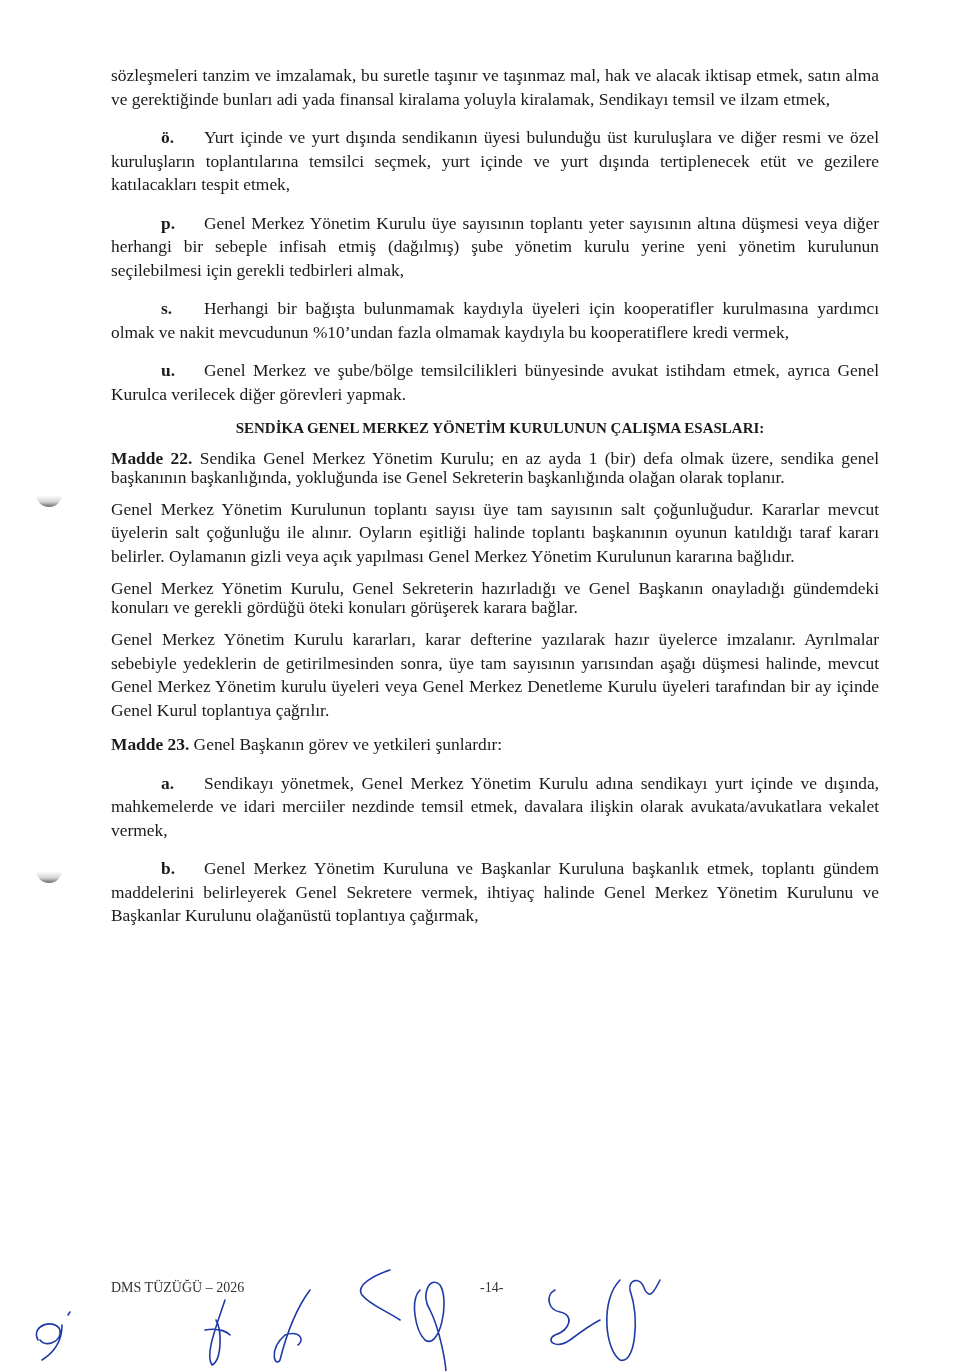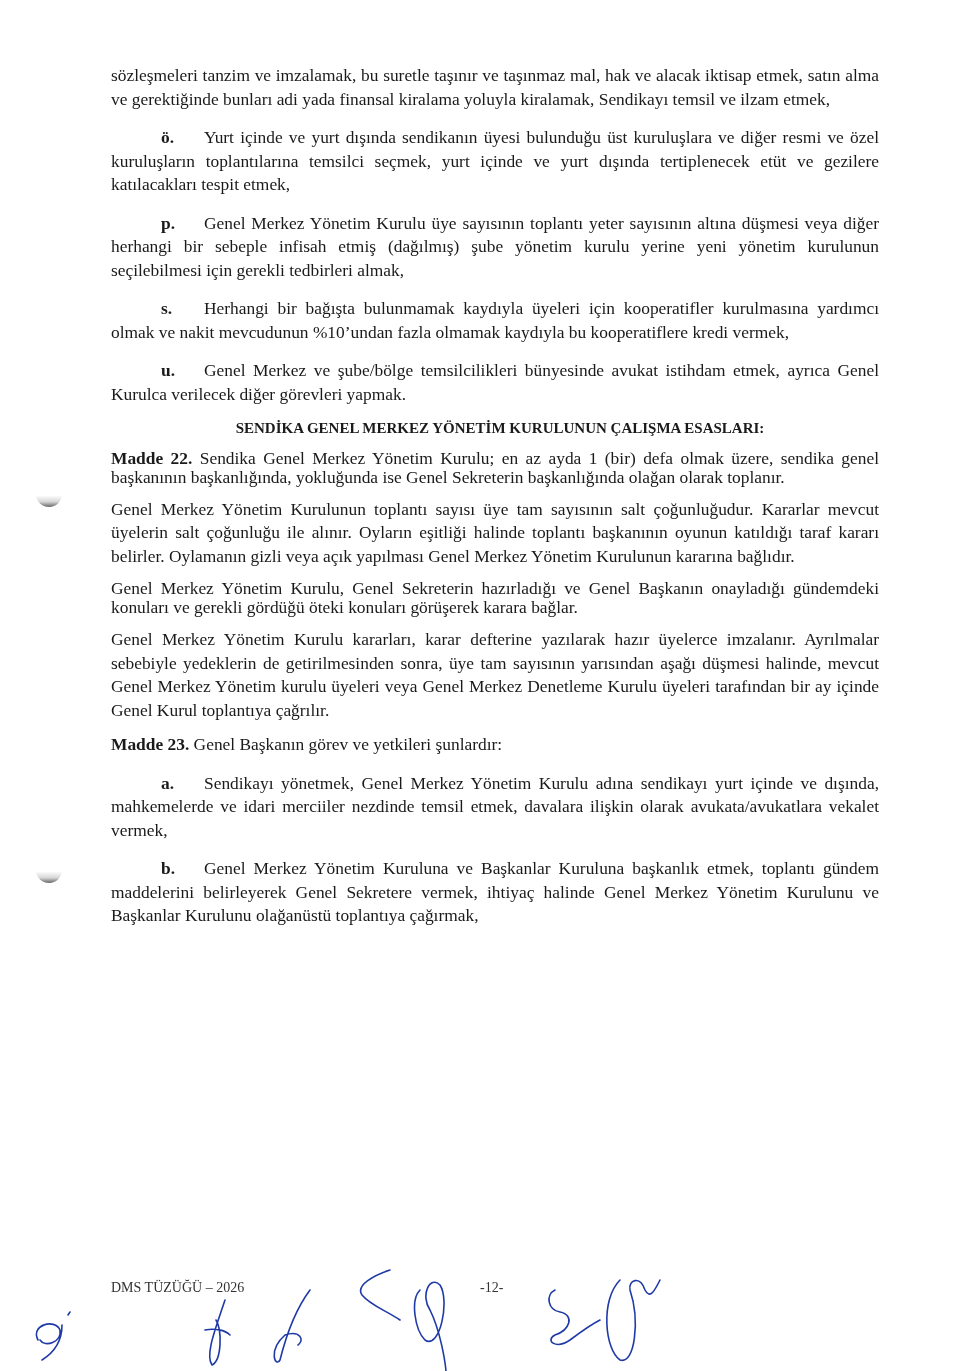--- a/index.html
+++ b/index.html
@@ -75,21 +75,21 @@
 
     <div class="item">
       <p class="first"><span class="lbl">a.</span><span>Sendikayı yönetmek, Genel Merkez Yönetim Kurulu adına sendikayı yurt içinde ve dışında, mahkemelerde ve idari merciiler nezdinde temsil etmek, davalara ilişkin olarak avukata/avukatlara vekalet vermek,</span></p>
     </div>
     <div class="item">
       <p class="first"><span class="lbl">b.</span><span>Genel Merkez Yönetim Kuruluna ve Başkanlar Kuruluna başkanlık etmek, toplantı gündem maddelerini belirleyerek Genel Sekretere vermek, ihtiyaç halinde Genel Merkez Yönetim Kurulunu ve Başkanlar Kurulunu olağanüstü toplantıya çağırmak,</span></p>
     </div>
   </div>
 
   <div class="footer-left">DMS TÜZÜĞÜ – 2026</div>
-  <div class="footer-page">-12-</div>
+  <div class="footer-page">-14-</div>
 
   <svg class="sig" viewBox="0 0 970 1371">
     <path d="M38 1340 C30 1325 55 1318 60 1330 C62 1342 45 1348 40 1340 M62 1325 C62 1345 50 1355 42 1360 M68 1315 L70 1312"></path>
     <path d="M225 1300 C215 1330 205 1355 212 1365 C222 1360 222 1330 216 1320 M205 1330 C215 1328 225 1330 230 1335"></path>
     <path d="M310 1290 C295 1310 285 1340 280 1360 C275 1368 268 1350 285 1335 C300 1330 305 1340 298 1345"></path>
     <path d="M390 1270 C375 1275 355 1285 362 1295 C370 1305 385 1310 400 1320 M420 1290 C410 1300 415 1330 425 1340 C440 1350 450 1300 440 1285 C430 1275 420 1295 430 1310 C440 1330 445 1360 446 1371"></path>
     <path d="M555 1290 C545 1295 548 1310 560 1312 C575 1315 570 1330 555 1335 C545 1340 555 1350 570 1340 C590 1325 600 1320 600 1320 M620 1280 C600 1300 605 1350 620 1360 C635 1365 640 1320 630 1290 C628 1280 640 1275 645 1290 C650 1300 655 1290 660 1280"></path>
   </svg>
 </div>
 

